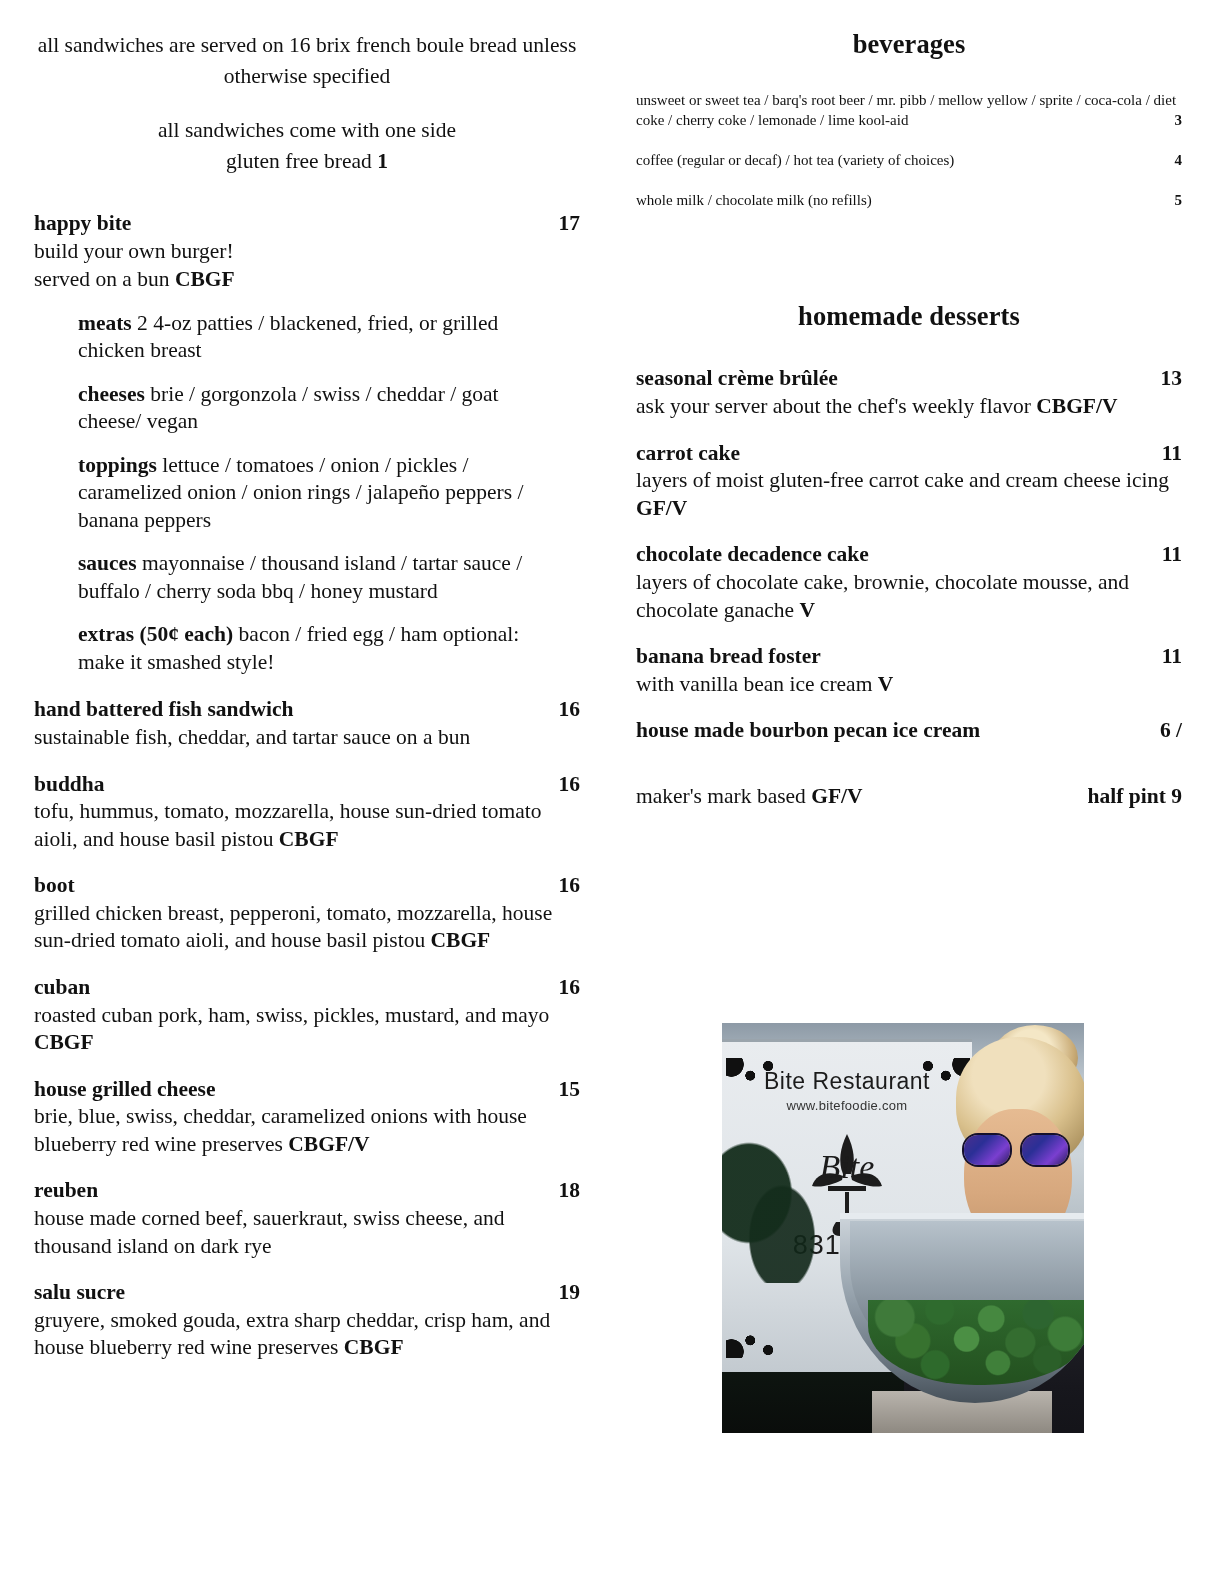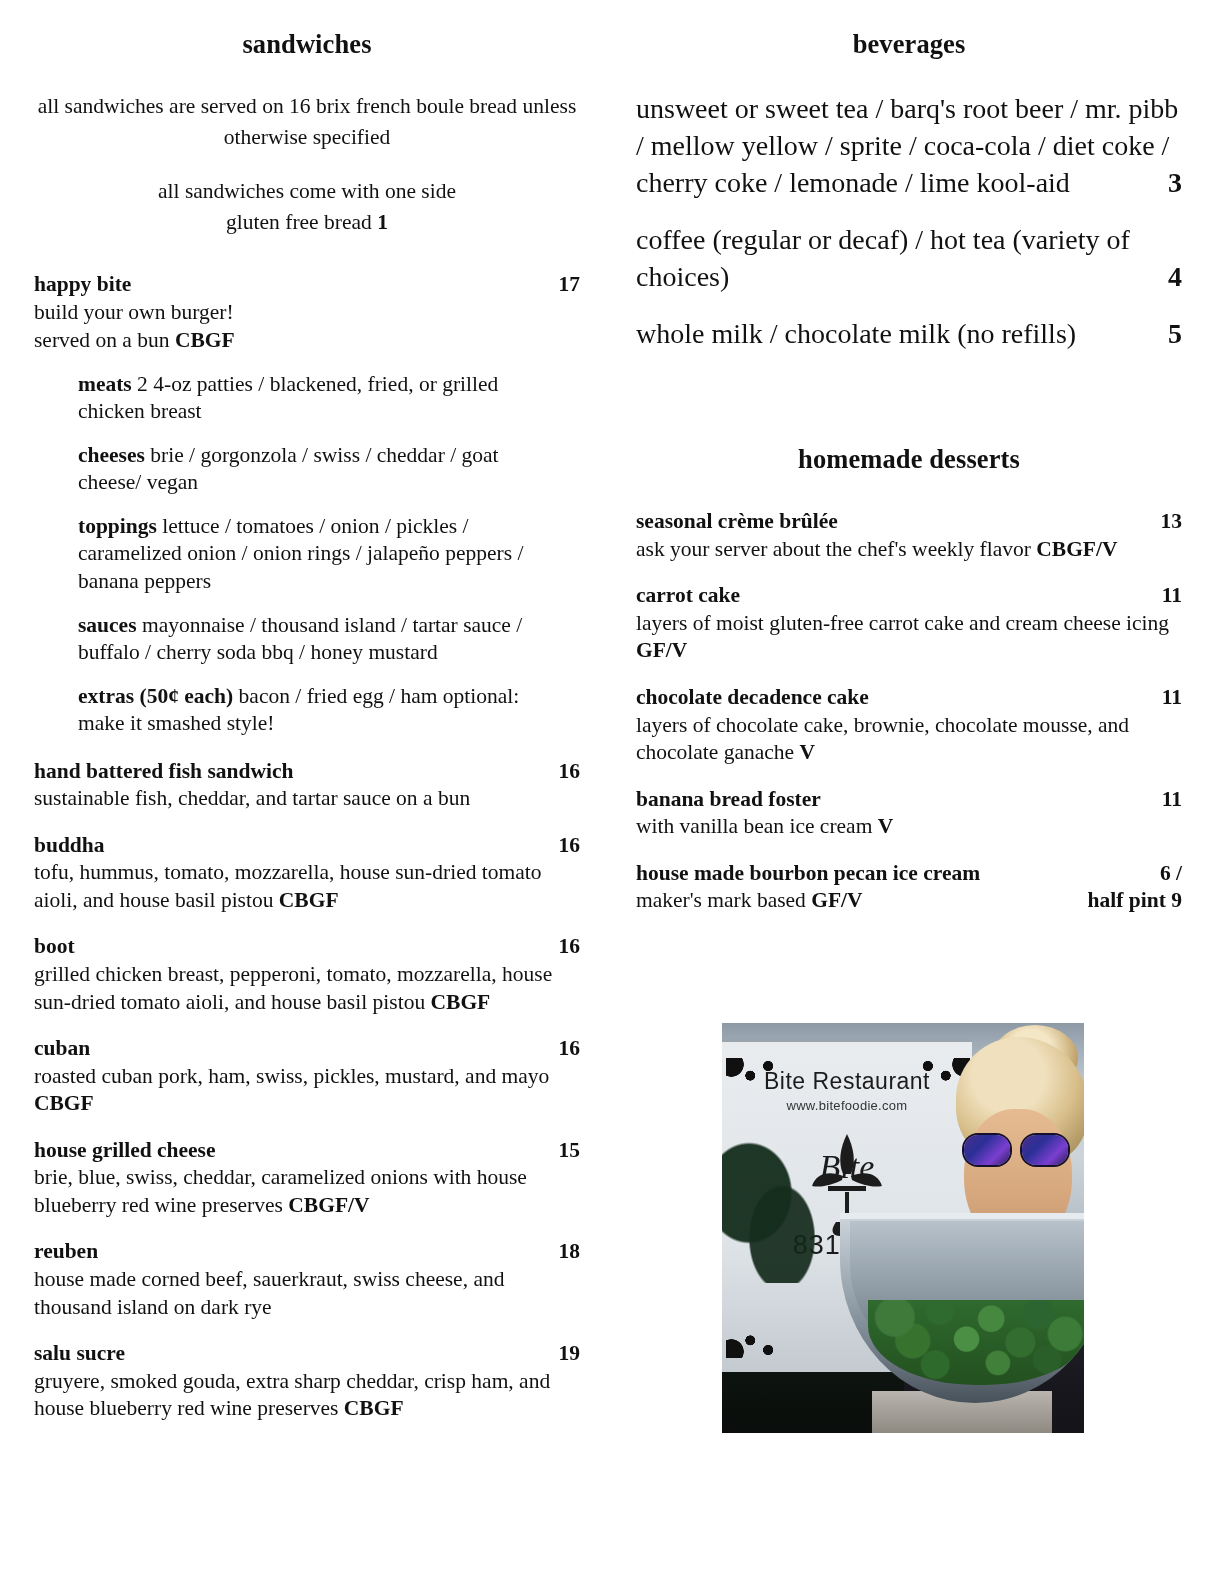--- a/index.html
+++ b/index.html
@@ -86,21 +86,21 @@
     line-height: 1.28;
     padding-left: 28px;
     margin-top: 0px;
   }
   .builder .blabel { font-weight: bold; }
   .builder-line { margin: 16px; }
 
   
   .bev {
     margin-bottom: 20px;
-    font-size: 28px;
+    font-size: 15px;
     line-height: 1.32;
     position: relative;
   }
   .bev-text { display: block; }
   .bev-price {
     font-weight: bold;
     position: absolute;
     right: 0;
     bottom: 0;
   }
@@ -108,20 +108,21 @@
   
   .item.split-price .item-desc-row {
     display: flex;
     justify-content: space-between;
     align-items: baseline;
     gap: 0;
   }
   .item.split-price .price2 {
     font-weight: bold;
     white-space: nowrap;
+    margin-top: 38px;
   }
 
   
   .photo {
     position: absolute;
     left: 722px;
     top: 1023px;
     width: 362px;
     height: 410px;
     overflow: hidden;
@@ -251,21 +252,20 @@
     background: linear-gradient(180deg,#b9b4ad 0%, #8c877f 100%);
   }
 </style>
 </head>
 <body>
 
 <div class="page">
 
   <div class="column">
 
-    <div class="section-heading">sandwiches</div>
 
     <div class="intro">all sandwiches are served on 16 brix french boule bread unless otherwise specified</div>
 
     <div class="intro second">
       <span>all sandwiches come with one side</span><br>
       <span>gluten free bread </span><b>1</b>
     </div>
 
     <div style="height:34px"></div>
 

